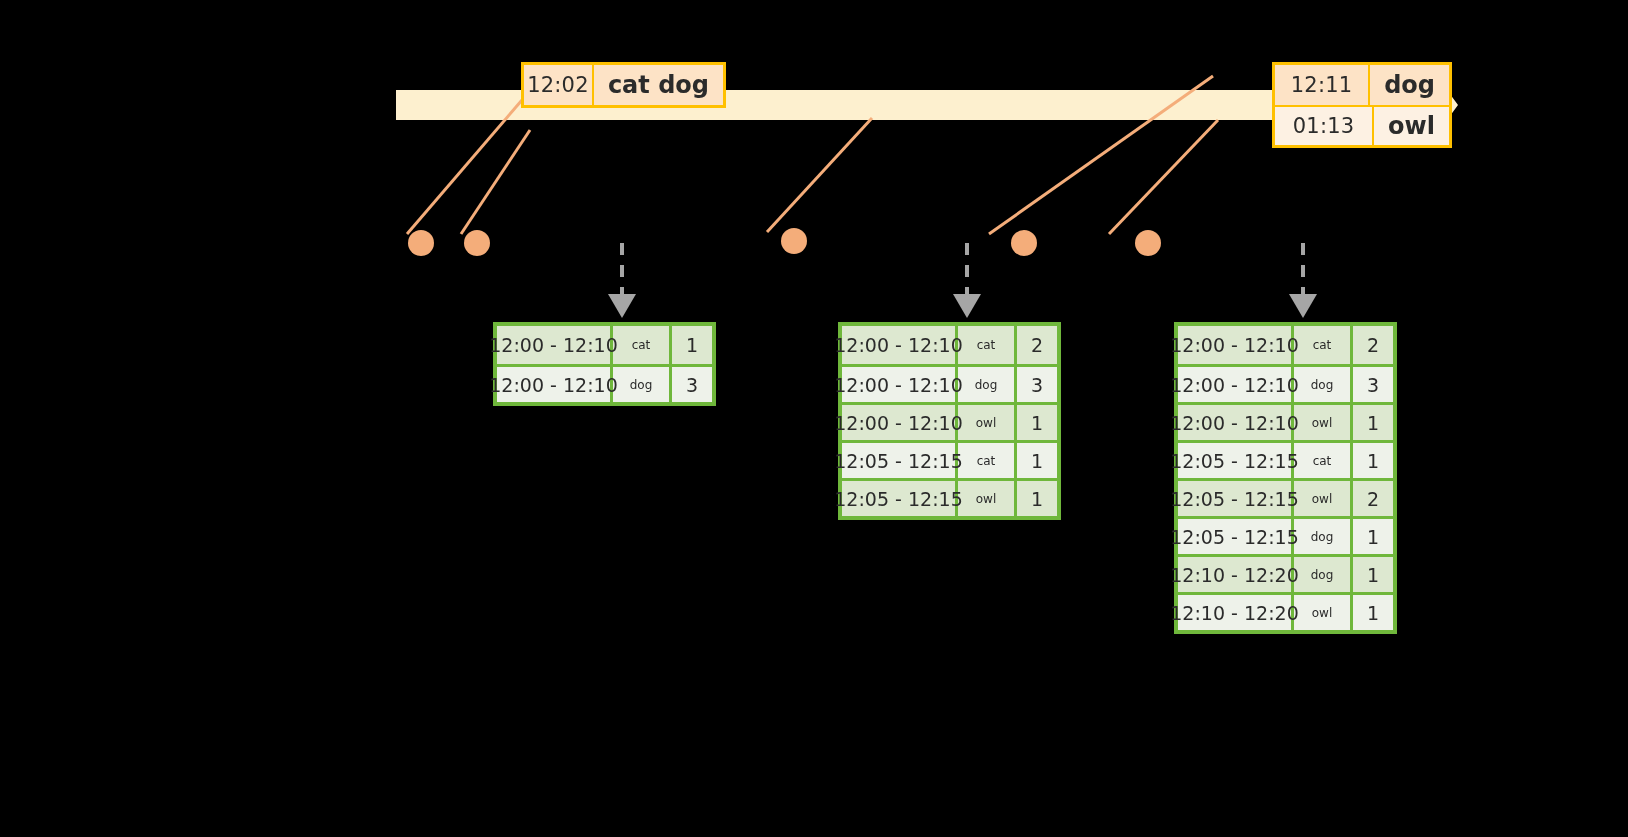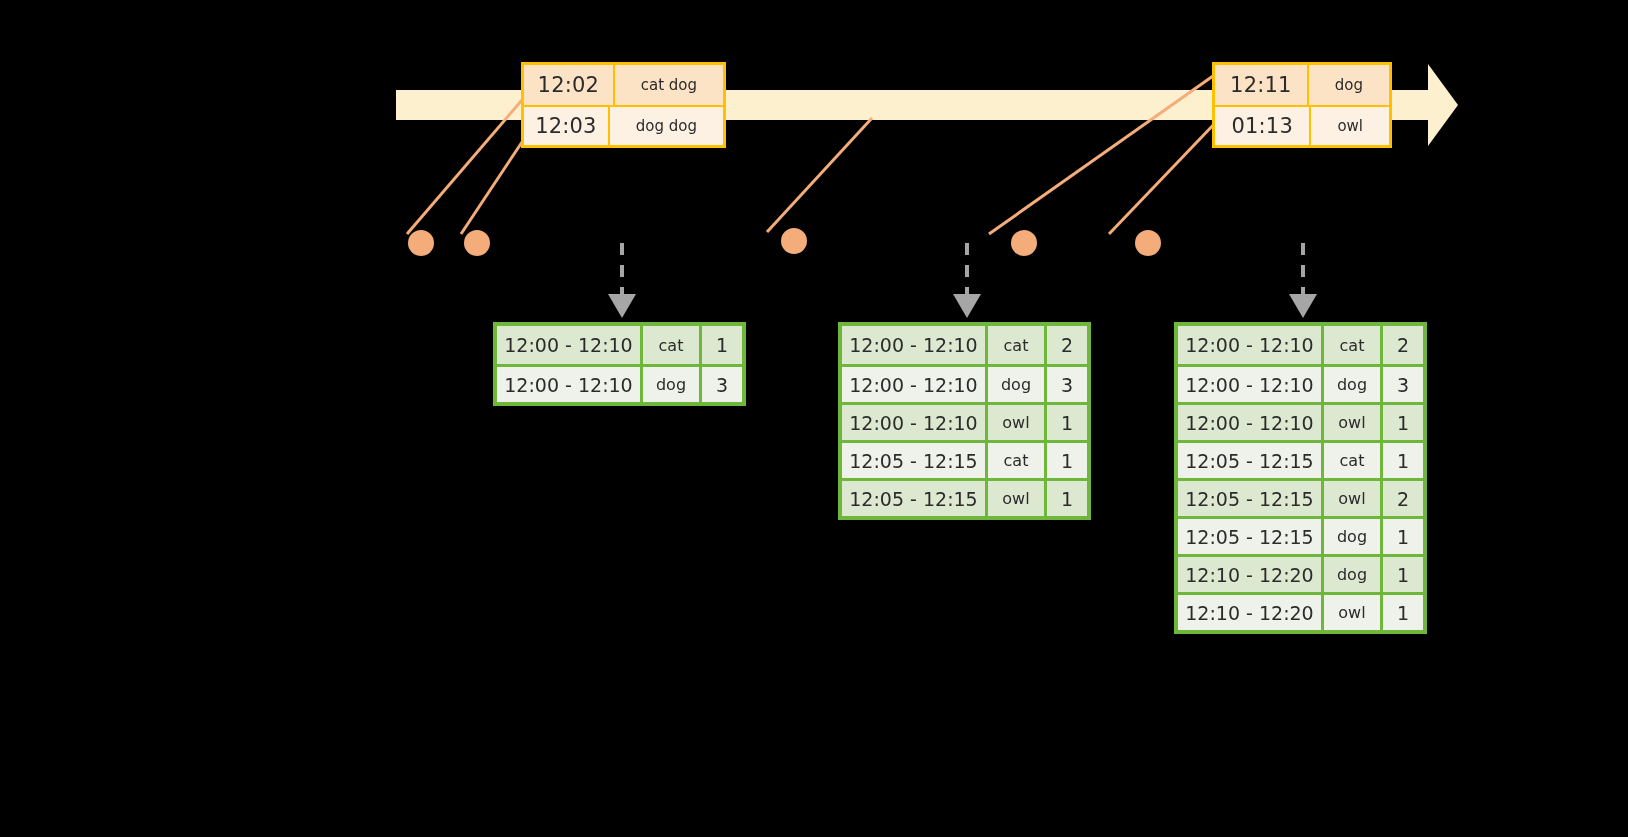--- a/index.html
+++ b/index.html
@@ -54,24 +54,25 @@
     justify-content: center;
     font-size: 21px;
     color: #2b2b2b;
     letter-spacing: .2px;
   }
   .evt-words {
     flex: 1 1 auto;
     display: flex;
     align-items: center;
     justify-content: center;
-    font-size: 15px;
-    color: #2b2b2b;
-    padding: 0 26px;
+    font-size: 24px;
+    color: #2b2b2b;
+    padding: 0 14px;
     white-space: nowrap;
+    font-weight: bold;
   }
 
   
   .res-table {
     position: absolute;
     border: 4px solid #6fb73b;
     box-sizing: border-box;
     display: flex;
     flex-direction: column;
     z-index: 4;
@@ -81,38 +82,38 @@
     flex-direction: row;
     height: 38px;
     box-sizing: border-box;
   }
   .res-row + .res-row {
     border-top: 3px solid #6fb73b;
   }
   .res-row.band-a { background: #dde8d0; }
   .res-row.band-b { background: #eef2ea; }
   .res-win {
-    width: 146px;
+    width: 116px;
     box-sizing: border-box;
     border-right: 3px solid #6fb73b;
     display: flex;
     align-items: center;
     justify-content: center;
     font-size: 19px;
     color: #2b2b2b;
     white-space: nowrap;
   }
   .res-word {
     width: 59px;
     box-sizing: border-box;
     border-right: 3px solid #6fb73b;
     display: flex;
     align-items: center;
     justify-content: center;
-    font-size: 16px;
+    font-size: 12px;
     color: #2b2b2b;
   }
   .res-count {
     width: 40px;
     box-sizing: border-box;
     display: flex;
     align-items: center;
     justify-content: center;
     font-size: 19px;
     color: #2b2b2b;
@@ -155,28 +156,24 @@
       <path d="M 953 294 L 981 294 L 967 318 Z"></path>
       <path d="M 1289 294 L 1317 294 L 1303 318 Z"></path>
     </g>
   </svg>
 
   <div class="evt-box" style="left:521px; top:62px; width:205px;">
     <div class="evt-row shade-a">
       <div class="evt-time">12:02</div>
       <div class="evt-words">cat dog</div>
     </div>
-    <div class="evt-row shade-b">
-      <div class="evt-time">12:03</div>
-      <div class="evt-words">dog dog</div>
-    </div>
   </div>
 
 
-  <div class="evt-box" style="left:1212px; top:62px; width:180px;justify-content:center;">
+  <div class="evt-box" style="left:1272px; top:62px; width:180px;justify-content:center;">
     <div class="evt-row shade-a">
       <div class="evt-time">12:11</div>
       <div class="evt-words">dog</div>
     </div>
     <div class="evt-row shade-b">
       <div class="evt-time">01:13</div>
       <div class="evt-words">owl</div>
     </div>
   </div>
 

